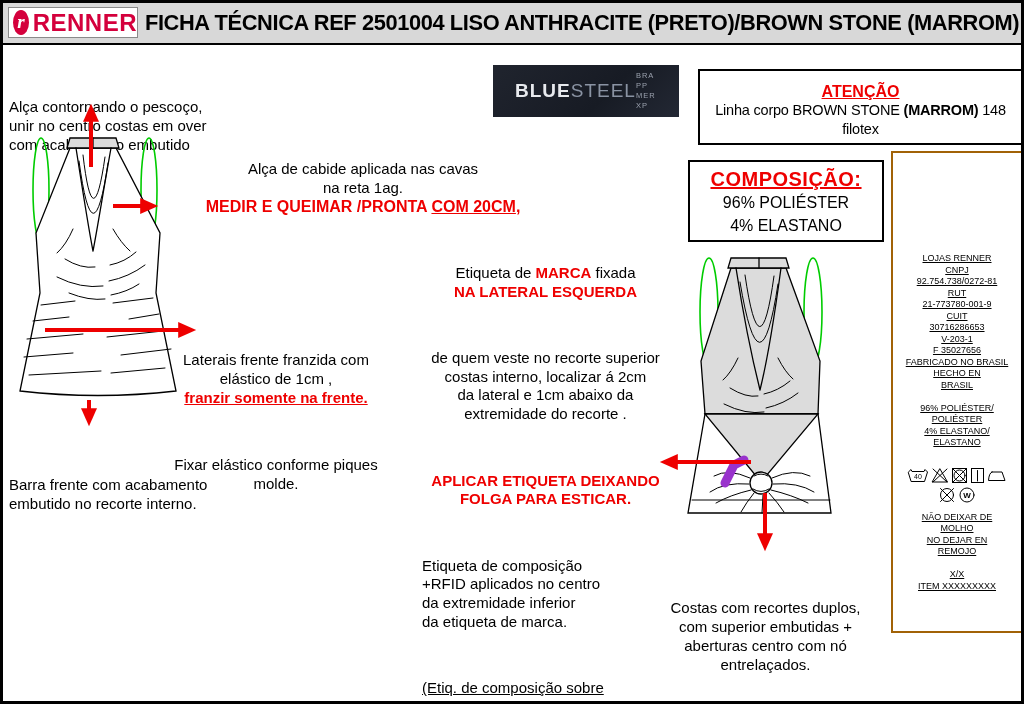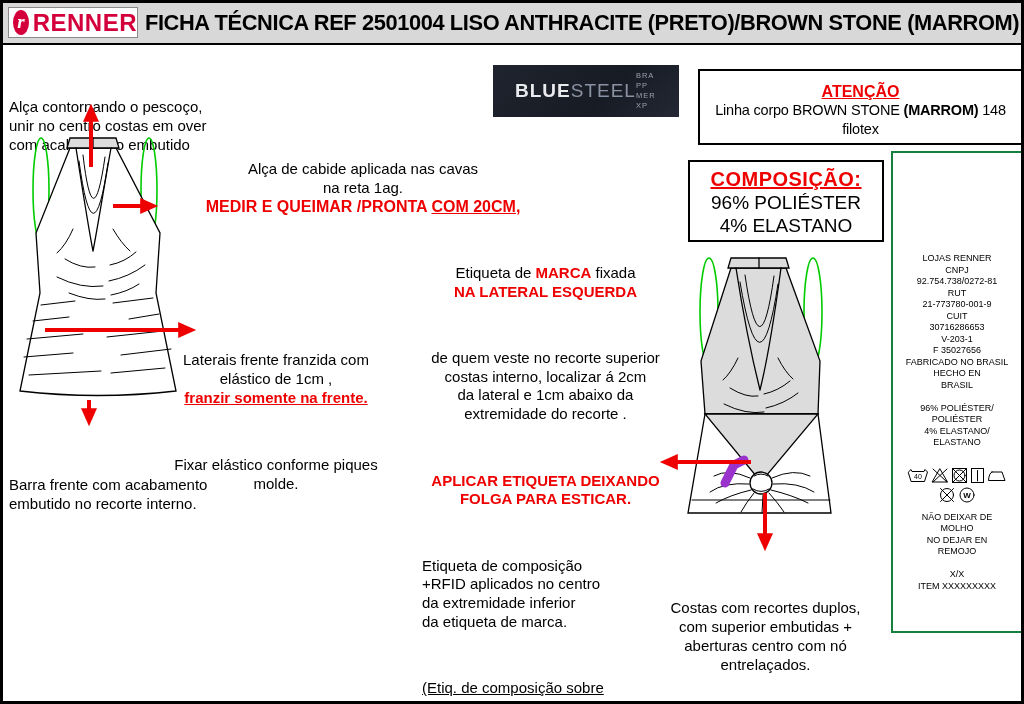--- a/index.html
+++ b/index.html
@@ -21,23 +21,23 @@
   #bluesteel{left:490px;top:62px;width:186px;height:52px;background:linear-gradient(135deg,#20242e,#171b24 60%,#232834);display:flex;align-items:center;justify-content:space-between;padding:0 10px 0 22px;box-sizing:border-box;}
   #bs-name{font-size:19px;letter-spacing:1px;color:#8a93a3;}
   #bs-name .blue{color:#e8eaee;font-weight:bold;}
   #bs-size{font-size:7.5px;line-height:10px;color:#9aa0ad;letter-spacing:1px;text-align:left;}
   
   #atencao{left:695px;top:66px;width:325px;height:76px;border:2px solid #000;box-sizing:border-box;text-align:center;padding-top:12px;}
   #atencao .title{font-size:16px;}
   #atencao .line{font-size:14.5px;line-height:19px;letter-spacing:-0.2px;}
   #composicao{left:685px;top:157px;width:196px;height:82px;border:2px solid #000;box-sizing:border-box;text-align:center;padding-top:6px;}
   #composicao .title{font-size:20px;letter-spacing:0.5px;}
-  #composicao .line{font-size:19px;line-height:23px;}
-  
-  #care{left:888px;top:148px;width:132px;height:482px;border:2px solid #15803d;box-sizing:border-box;text-align:center;font-size:9px;line-height:11.5px;padding-top:52px;}
+  #composicao .line{font-size:16px;line-height:23px;}
+  
+  #care{left:888px;top:148px;width:132px;height:482px;border:2px solid #a16207;box-sizing:border-box;text-align:center;font-size:9px;line-height:11.5px;padding-top:52px;text-decoration:underline;}
   .care-symbols{margin-top:18px;display:flex;flex-direction:column;align-items:center;gap:2px;}
   .care-symbols .row{display:flex;gap:2px;align-items:center;justify-content:center;}
   .care-symbols svg{display:block;}
   #care .bottom{margin-top:8px;}
   
   svg .outline{fill:none;stroke:#000;stroke-width:1.3;stroke-linecap:round;stroke-linejoin:round;}
   svg .thin{fill:none;stroke:#000;stroke-width:1;stroke-linecap:round;}
   svg .loop{fill:none;stroke:var(--loop-green);stroke-width:1.6;}
   svg .grayfill{fill:#dcdcdc;stroke:#000;stroke-width:1.3;}
   svg .whitefill{fill:#fff;stroke:#000;stroke-width:1.3;}

